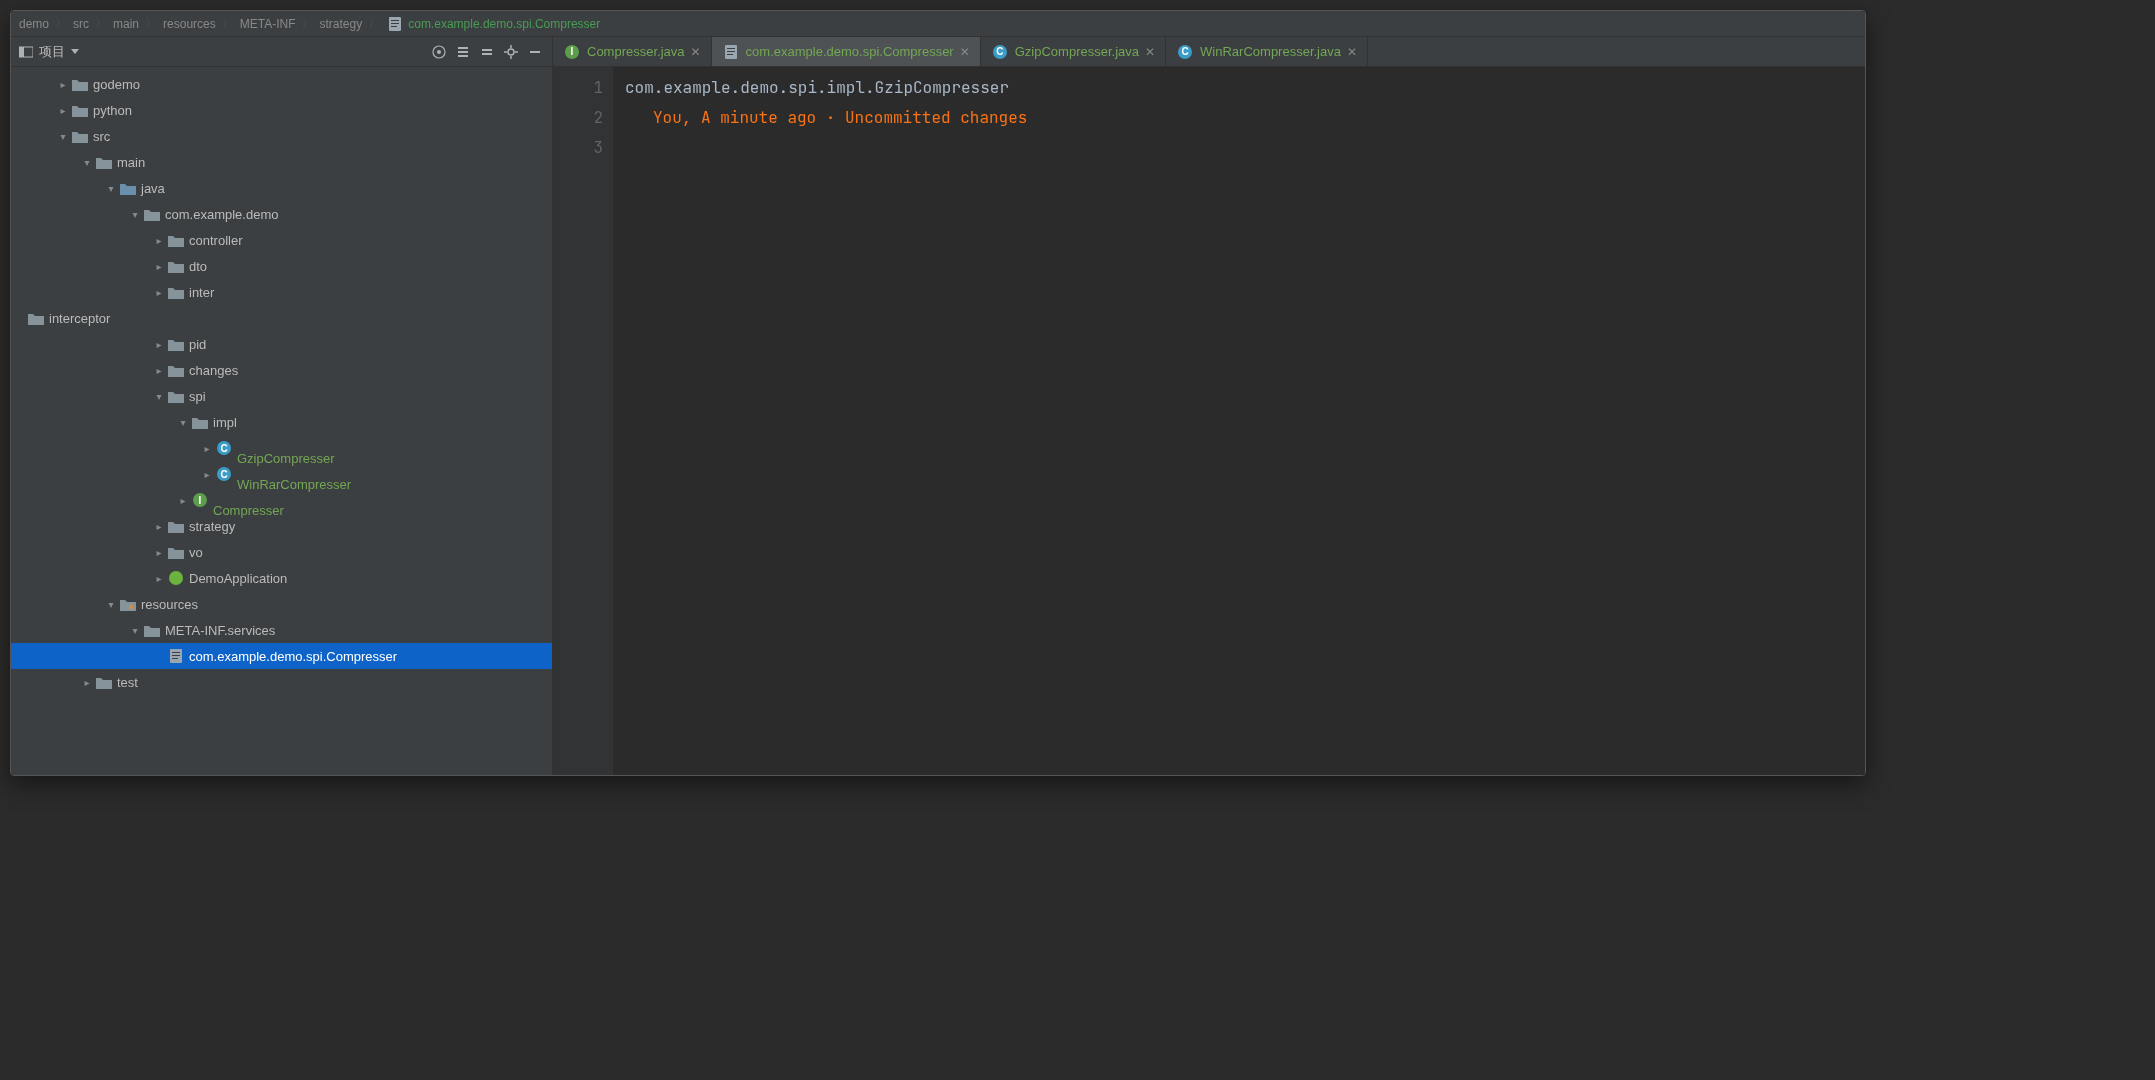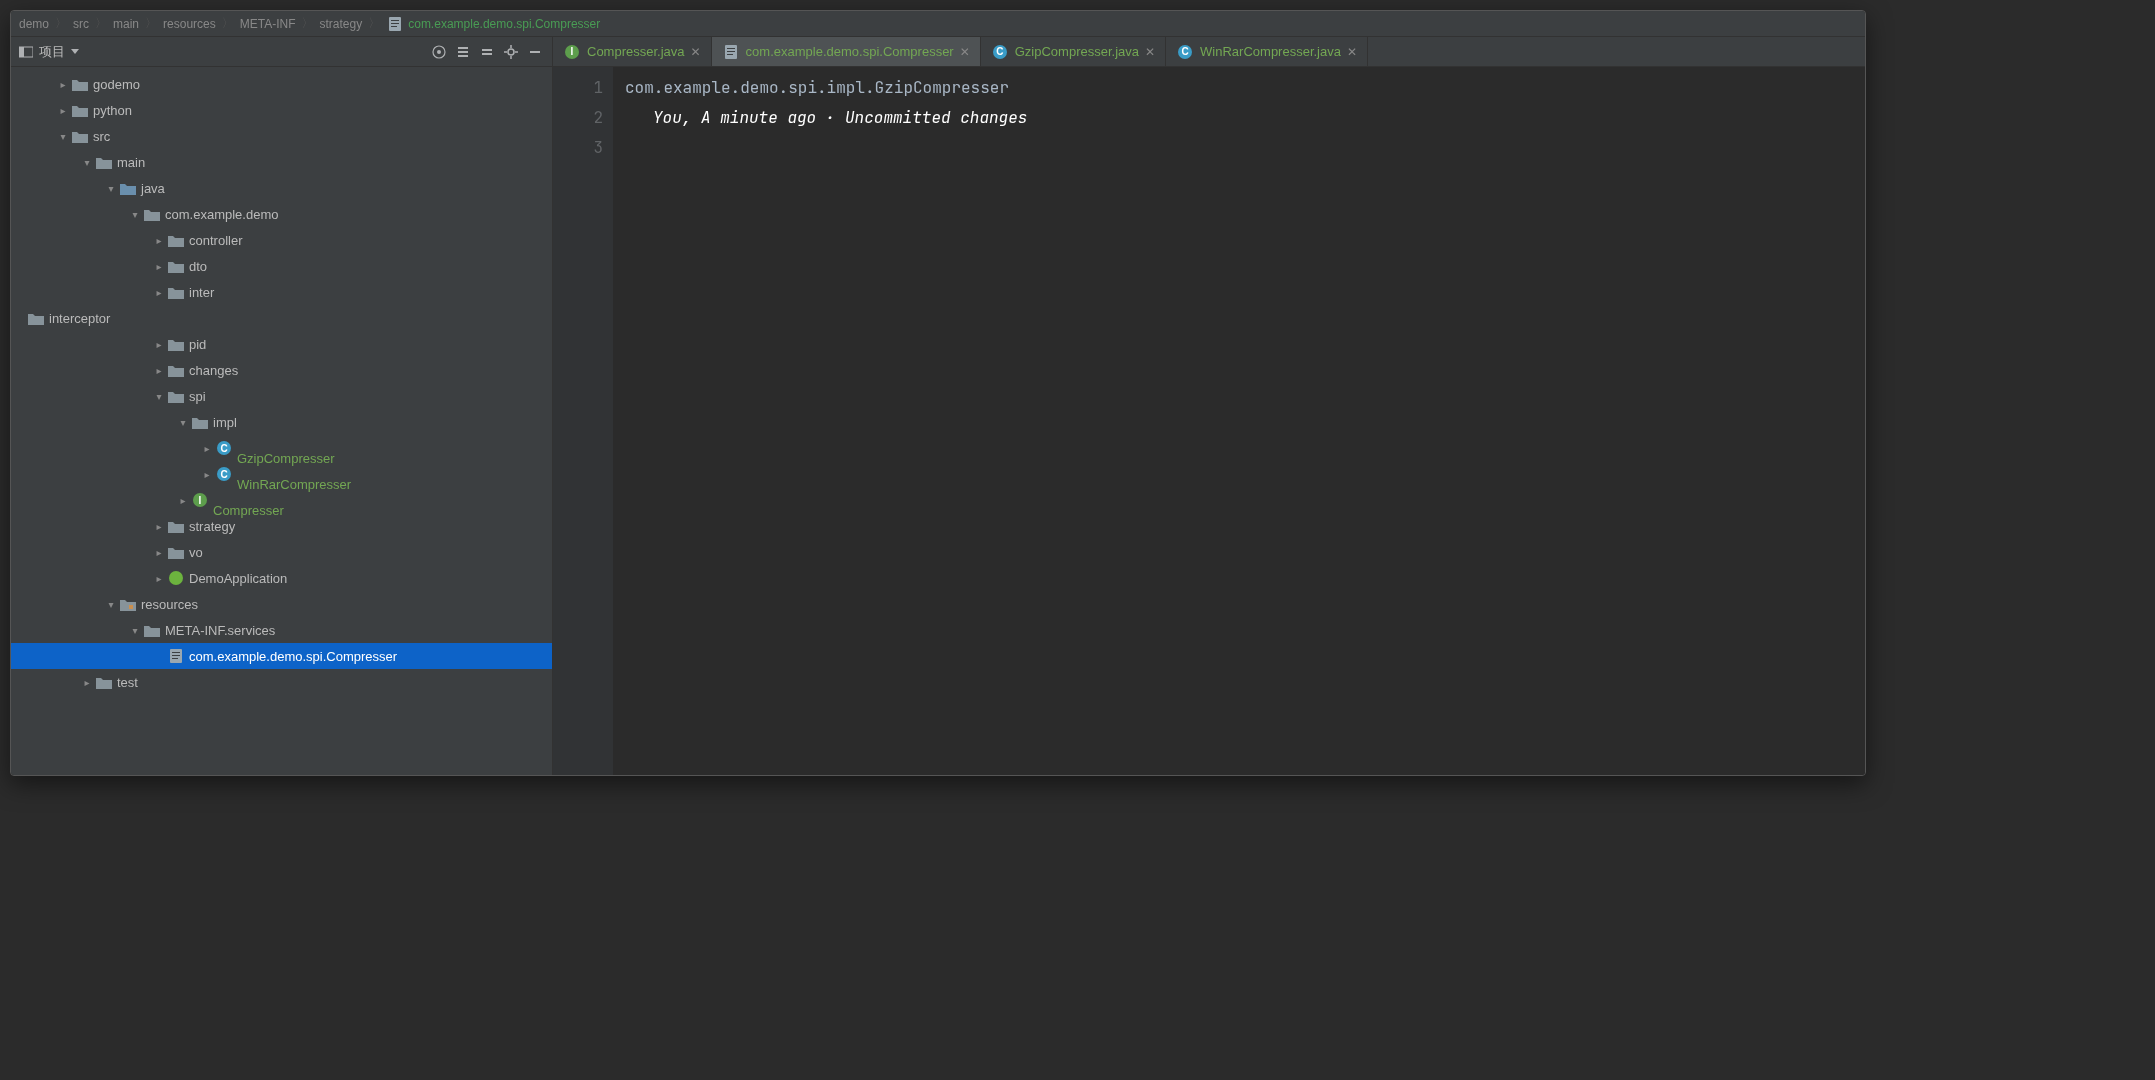--- a/index.html
+++ b/index.html
@@ -109,21 +109,21 @@
   line-height: 30px;
 }
 .code {
   flex: 1;
   padding: 6px 12px;
   line-height: 30px;
   color: #a9b7c6;
   position: relative;
 }
 .code .line { height: 30px; white-space: pre; }
-.code .blame { color: #ffffff; font-style: italic; padding-left: 28px;}
+.code .blame { color: #f97316; padding-left: 28px;}
 .folder-svg { fill: #87939a; }
 .folder-src-svg { fill: #6a8fad; }
 .folder-res-svg { fill: #87939a; }
 .purple-folder { fill: #94558d; }
 .txtfile-svg { fill: #9aa7b0; }
 .spring-icon { width:14px; height:14px; border-radius:50%; background:#6cb33e; display:inline-block;}
 .dropdown-tri { width:0; height:0; border-left:4px solid transparent; border-right:4px solid transparent; border-top:5px solid #afb1b3; }
 </style>
 </head>
 <body>

